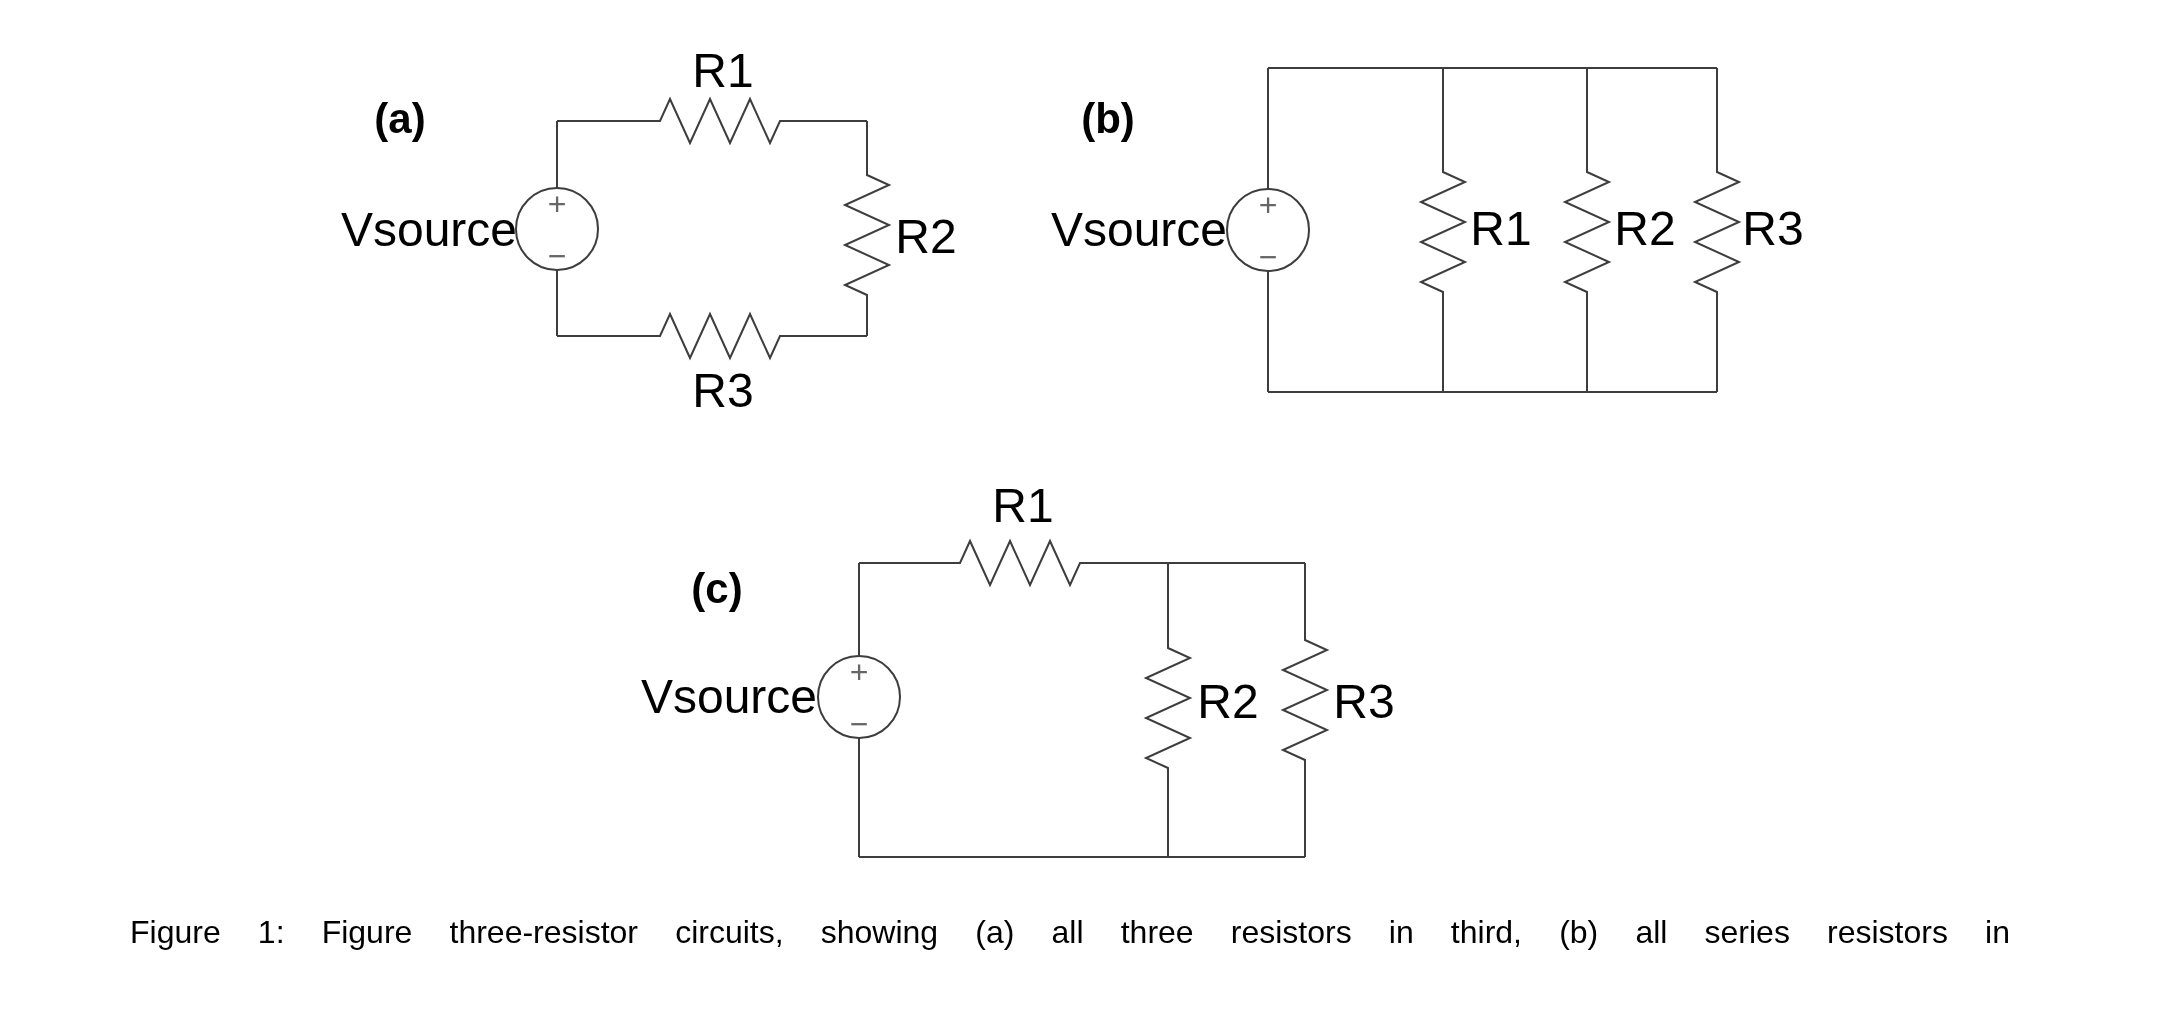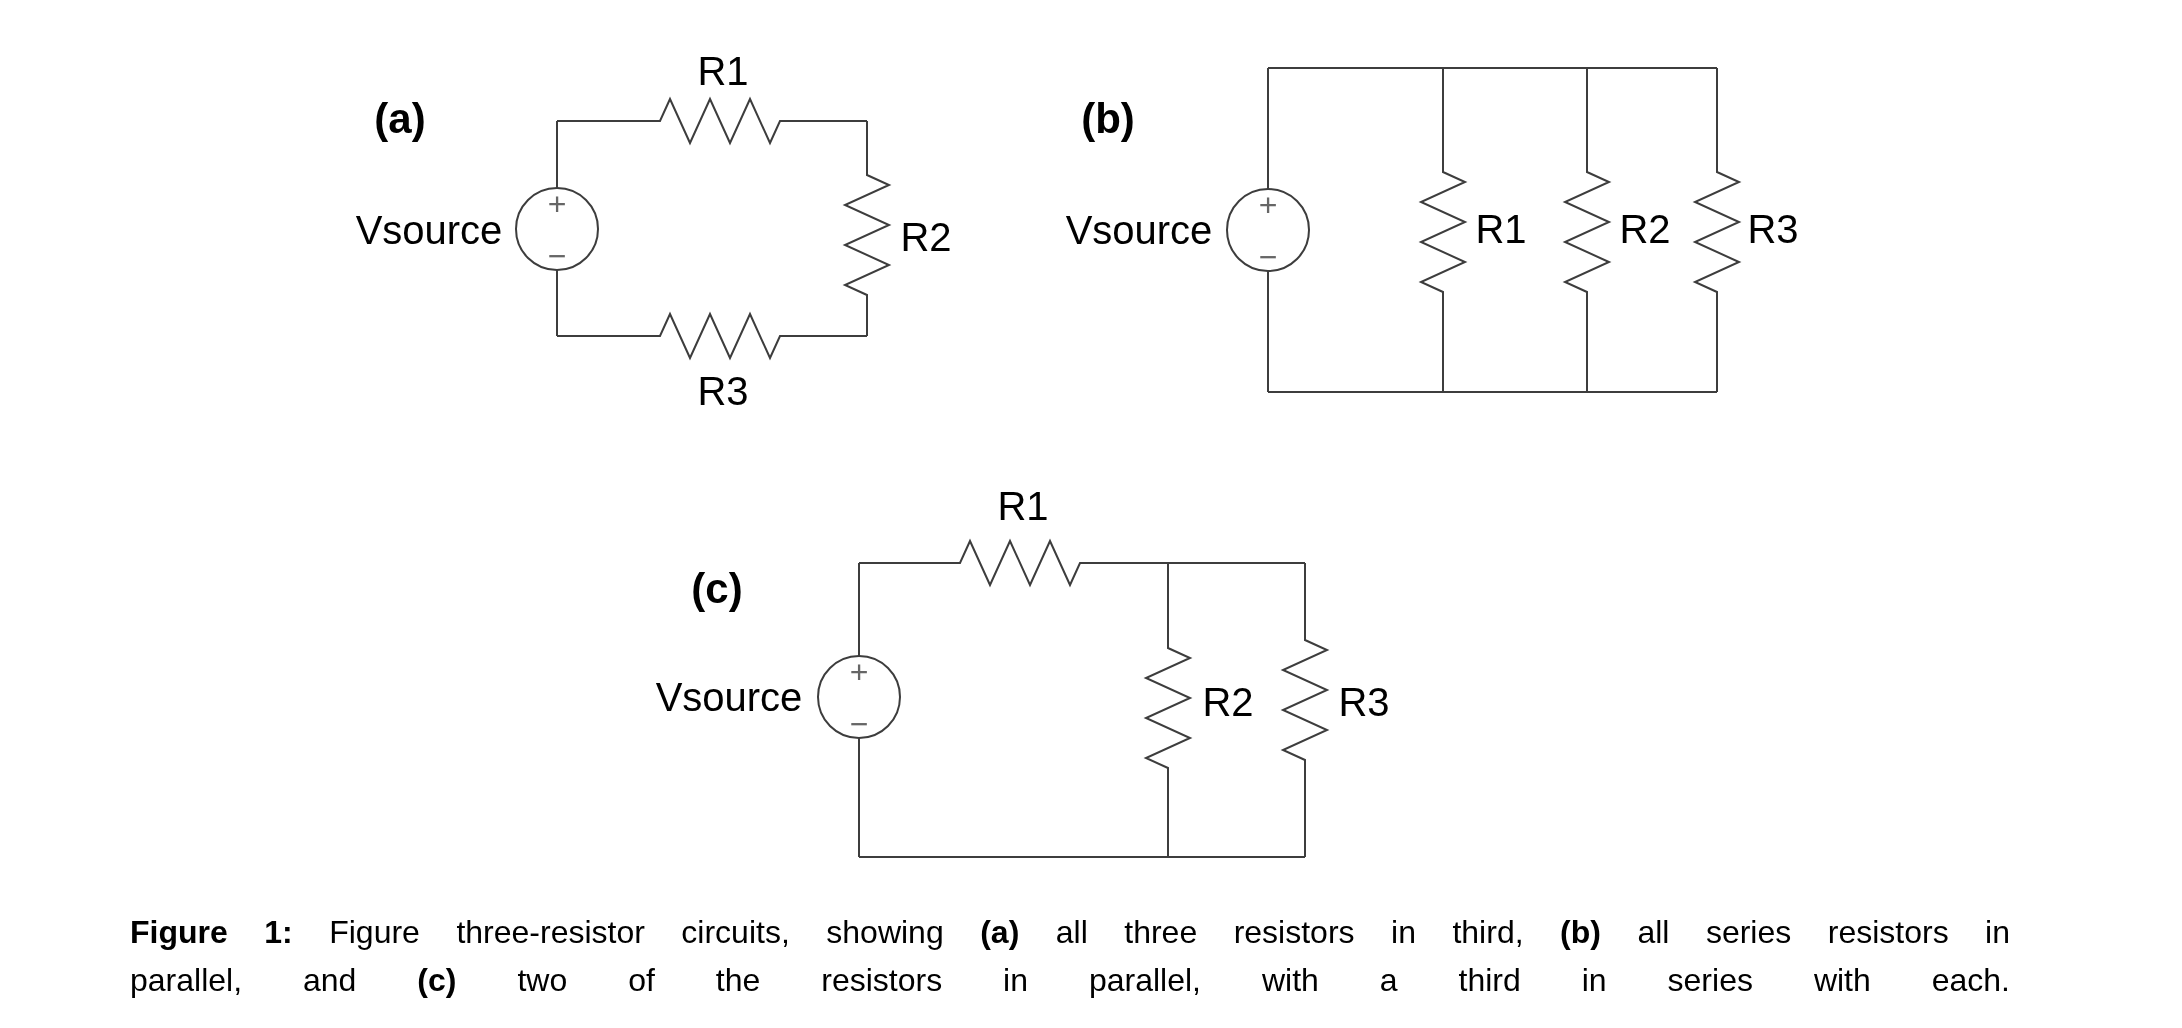--- a/index.html
+++ b/index.html
@@ -21,21 +21,21 @@
     fill: none;
     stroke: #3d3d3d;
     stroke-width: 2;
     stroke-linejoin: miter;
     stroke-linecap: butt;
   }
   .lbl {
     position: absolute;
     transform: translate(-50%, -50%);
     white-space: nowrap;
-    font-size: 40px;
+    font-size: 48px;
     line-height: 1;
     color: #000000;
   }
   .tag {
     font-weight: bold;
     font-size: 42px;
   }
   .polarity {
     position: absolute;
     transform: translate(-50%, -50%);
@@ -51,21 +51,21 @@
     width: 1880px;
     font-size: 32px;
     line-height: 48px;
     color: #000000;
   }
   .cap-line {
     margin: 0;
     text-align: justify;
     text-align-last: justify;
   }
-  .cap-line b { font-weight: bold; }
+  .cap-line b { font-weight: normal; }
 </style>
 </head>
 <body>
 
 <div class="canvas">
 
   <svg class="wires" viewBox="0 0 2182 1028">
 
     <g>
       <path d="M557,121 H660 l10,-22 l20,44 l20,-44 l20,44 l20,-44 l20,44 l10,-22 H867"></path>
@@ -114,16 +114,15 @@
   <div class="lbl tag" style="left:717px; top:589px;">(c)</div>
   <div class="lbl" style="left:729px; top:697px;">Vsource</div>
   <div class="polarity" style="left:859px; top:672px;">+</div>
   <div class="polarity" style="left:859px; top:724px;">−</div>
   <div class="lbl" style="left:1023px; top:506px;">R1</div>
   <div class="lbl" style="left:1228px; top:702px;">R2</div>
   <div class="lbl" style="left:1364px; top:702px;">R3</div>
 
   <div class="caption">
     <p class="cap-line"><b>Figure 1:</b><span> Figure three-resistor circuits, showing </span><b>(a)</b><span> all three resistors in third, </span><b>(b)</b><span> all series resistors in</span></p>
-    <p class="cap-line"><span>parallel, and </span><b>(c)</b><span> two of the resistors in parallel, with a third in series with each.</span></p>
   </div>
 
 </div>
 
 </body></html>

